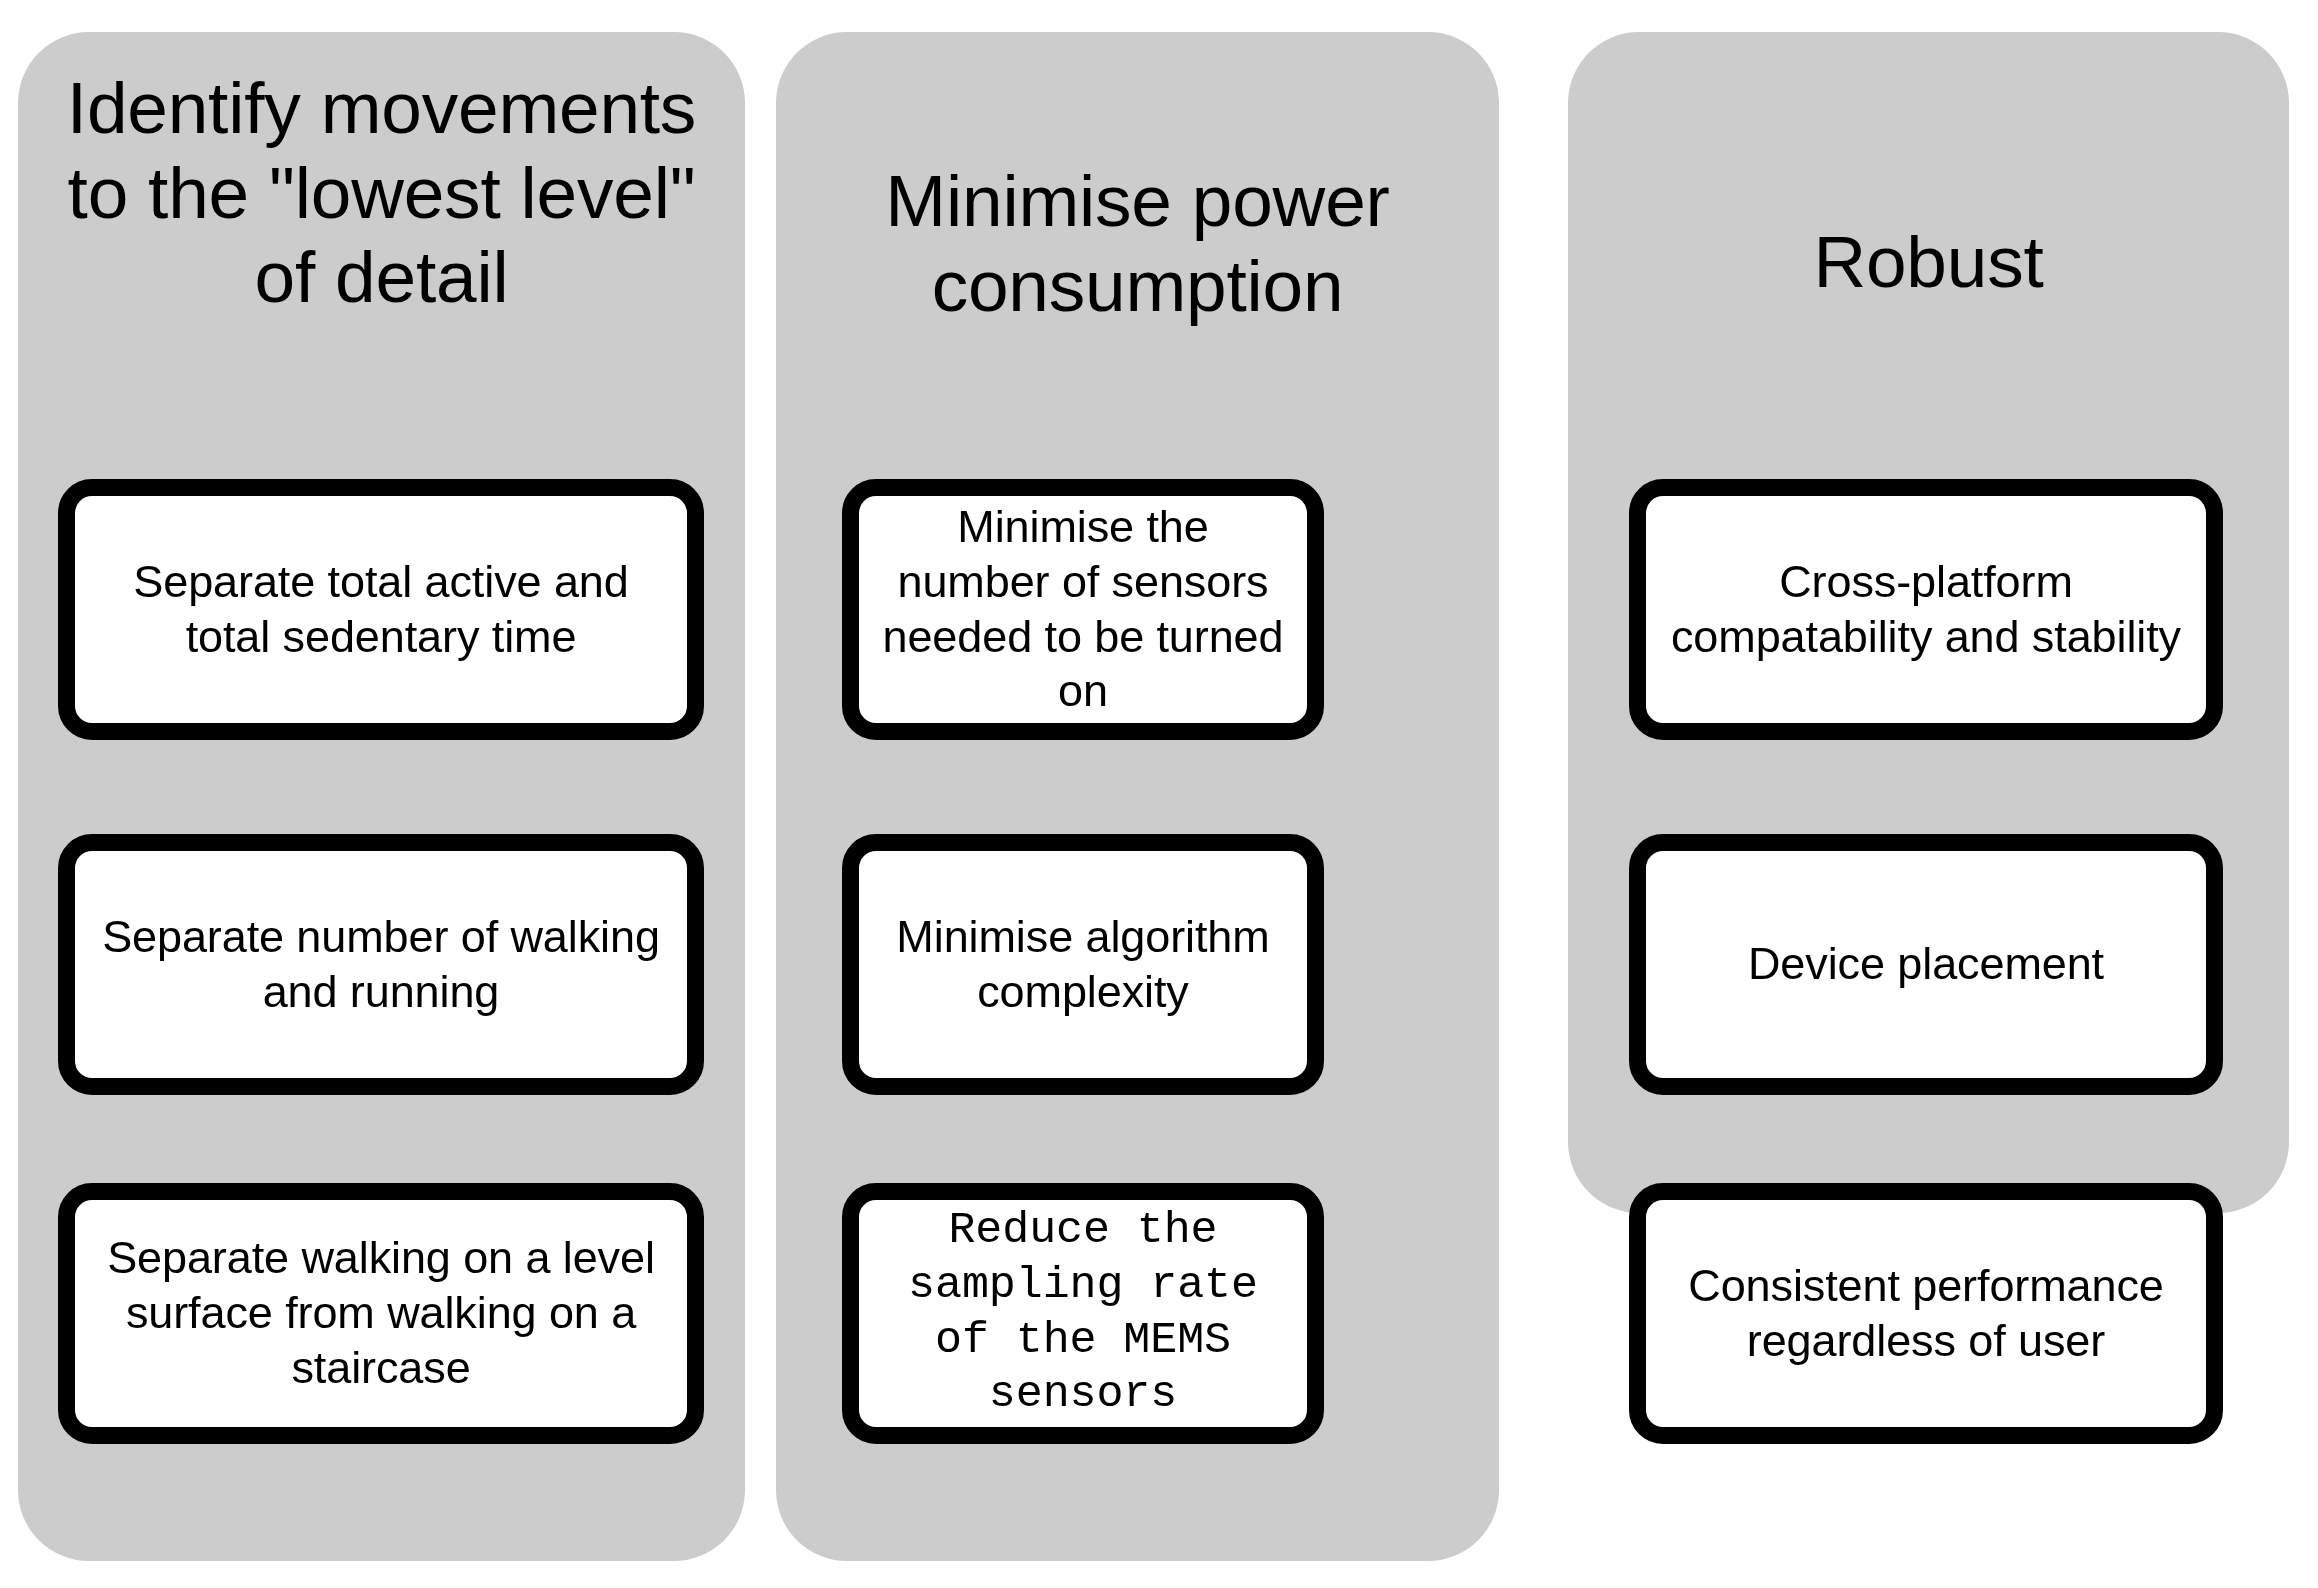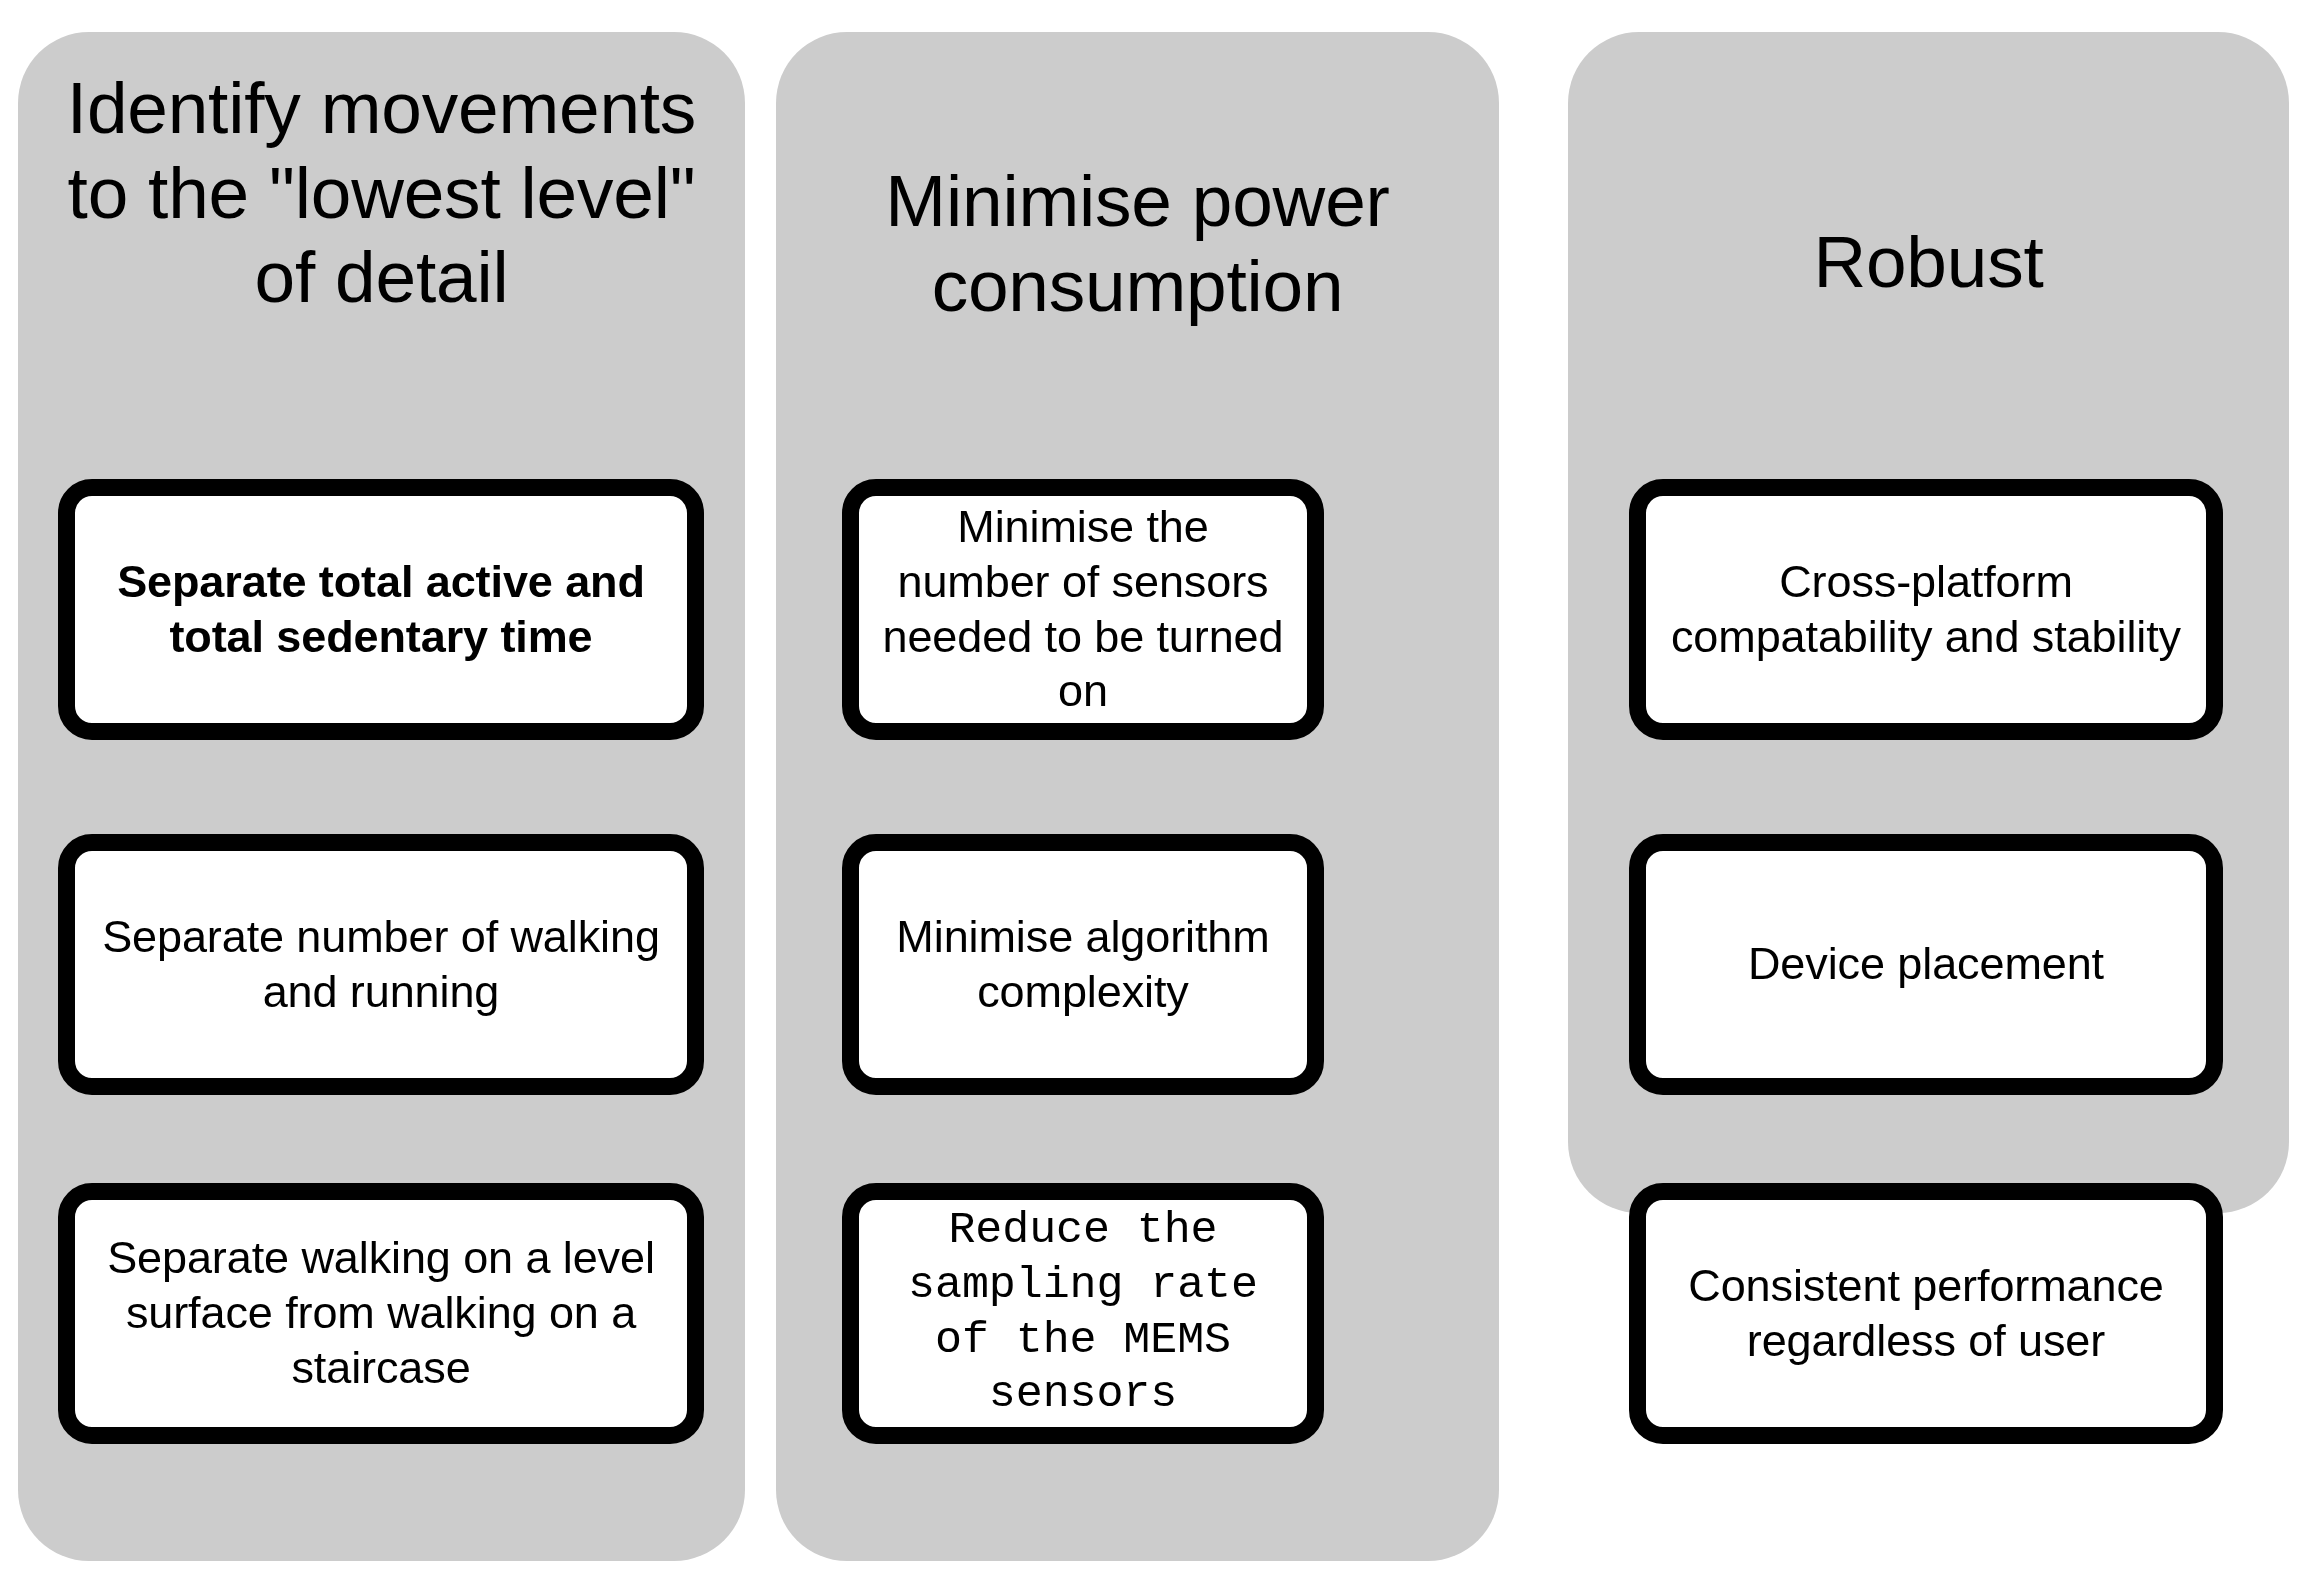--- a/index.html
+++ b/index.html
@@ -80,21 +80,21 @@
   .card-text {
     font-size: 45px;
     line-height: 1.22;
     color: #000000;
     padding: 0 18px;
     letter-spacing: -0.1px;
   }
 
   
   .panel-1 .card { left: 40px; width: 646px; }
-  .panel-1 .card-a { top: 447px; height: 261px; font-weight: bold; }
+  .panel-1 .card-a { top: 447px; height: 261px; }
   .panel-1 .card-b { top: 802px; height: 261px; }
   .panel-1 .card-c { top: 1151px; height: 261px; }
 
   
   .panel-2 .card { left: 66px; width: 482px; }
   .panel-2 .card-a { top: 447px; height: 261px; }
   .panel-2 .card-b { top: 802px; height: 261px; align-items: center; }
   .panel-2 .card-c { top: 1151px; height: 261px; font-family: Liberation Mono, monospace; }
 
   

